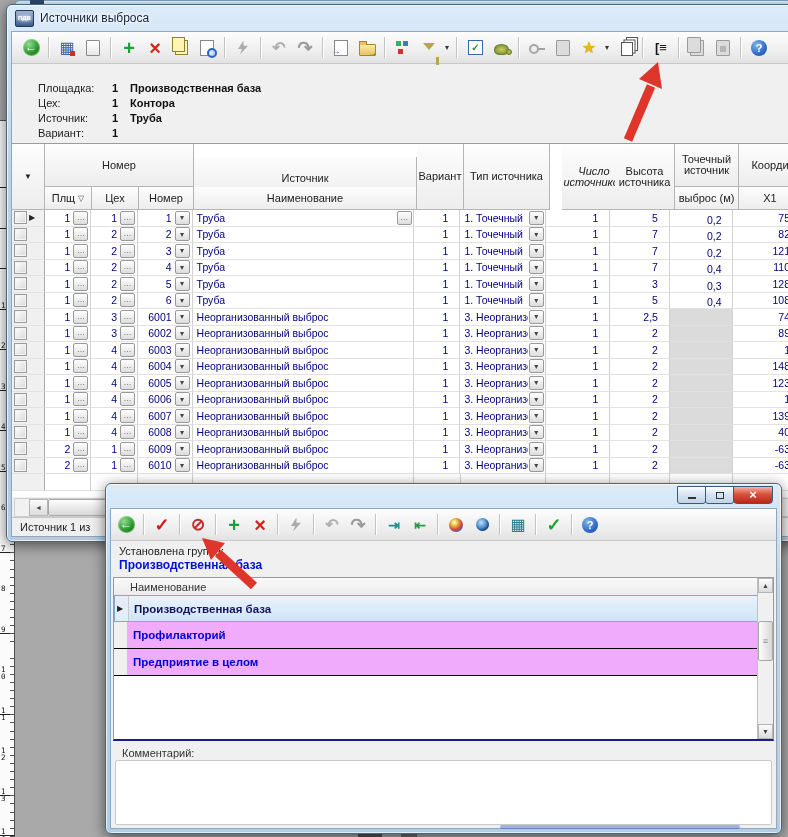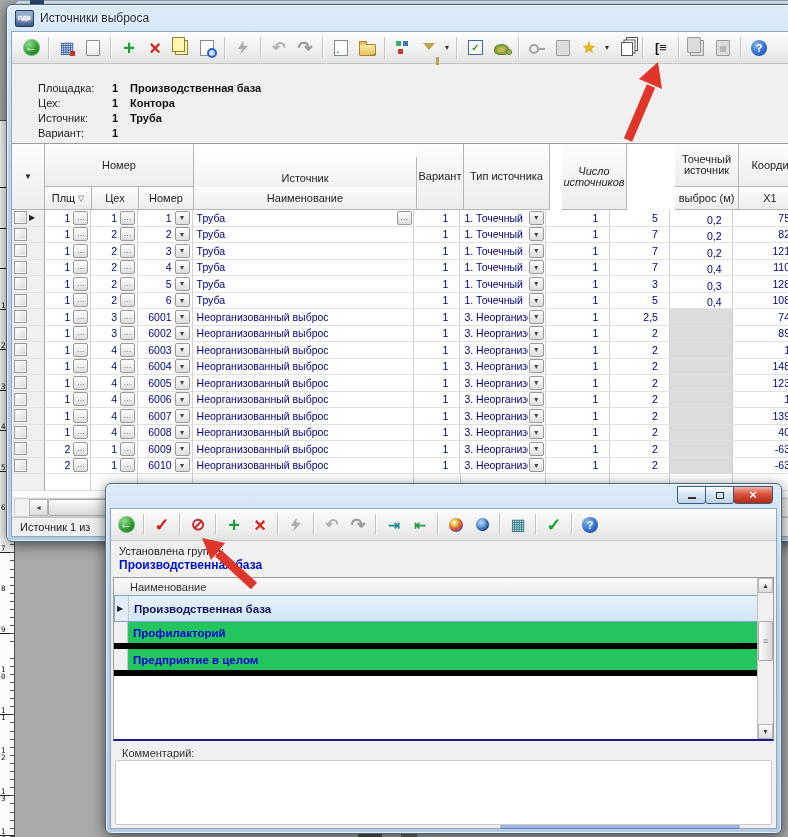--- a/index.html
+++ b/index.html
@@ -153,21 +153,21 @@
   .statusbar{position:absolute;left:0;right:0;top:485px;height:18px;background:#efefef;border-top:1px solid #c5c5c5;
     display:flex;align-items:center;padding-left:8px;font-size:11px;color:#222;}
   
   .grp-label{position:absolute;left:8px;top:36px;font-size:11px;color:#222;}
   .grp-value{position:absolute;left:8px;top:49px;font-size:12px;font-weight:bold;color:#0010d6;}
   .glist{position:absolute;left:2px;right:2px;top:68px;height:164px;background:#fff;border:1px solid #9a9a9a;
     border-bottom:2px solid #1b1b8e;box-sizing:border-box;}
   .glhead{position:absolute;left:0;right:15px;top:0;height:17px;background:linear-gradient(#fafafa,#ececec);
     border-bottom:1px solid #c0c0c0;display:flex;align-items:center;padding-left:16px;font-size:11px;color:#333;}
   .glrows{position:absolute;left:0;right:15px;top:17px;bottom:0;}
-  .lrow{display:flex;height:27px;box-sizing:border-box;border-bottom:6px solid #000000;align-items:center;background:#22c55e;}
+  .lrow{display:flex;height:27px;box-sizing:border-box;border-bottom:1px solid #000000;align-items:center;background:#f0abfc;}
   .lrow.sel{background:linear-gradient(#e9f3fc,#cfe4f7);border:1px solid #86a7cc;border-bottom:1px solid #86a7cc;}
   .lsel{width:13px;align-self:stretch;background:#f0f0f0;border-right:1px solid #c9c9c9;display:flex;align-items:center;justify-content:center;}
   .lrow.sel .lsel{background:#e4eefa;}
   .lname{padding-left:5px;font-size:11.5px;font-weight:bold;color:#0000d4;}
   .lrow.sel .lname{color:#14145e;}
   .vscroll{position:absolute;top:0;right:0;bottom:0;width:15px;background:#f0f0f0;border-left:1px solid #c0c0c0;}
   .vscroll .up{position:absolute;top:0;left:0;right:0;height:15px;}
   .vscroll .dn{position:absolute;bottom:0;left:0;right:0;height:15px;}
   .vbtn{background:linear-gradient(#fcfcfc,#dcdcdc);border:1px solid #b5b5b5;box-sizing:border-box;
     display:flex;align-items:center;justify-content:center;font-size:7px;color:#444;}
@@ -336,20 +336,21 @@
       <div class="gh" style="left:33px;top:43px;width:47px;height:23px;">
           <span>Плщ</span>
           <span class="hsort">▽</span>
         </div>
       <div class="gh" style="left:80px;top:43px;width:47px;height:23px;">Цех</div>
       <div class="gh" style="left:127px;top:43px;width:55px;height:23px;">Номер</div>
       <div class="gh" style="left:182px;top:43px;width:223px;height:23px;">Наименование</div>
       <div class="gh" style="left:405px;top:0;width:47px;height:66px;">Вариант</div>
       <div class="gh" style="left:452px;top:0;width:86px;height:66px;">Тип источника</div>
       <div class="gh" style="left:550px;top:0;width:65px;height:66px;font-style:italic;">Число источников</div>
+      <div class="gh" style="left:603px;top:0;width:60px;height:66px;">Высота источника</div>
       <div class="gh" style="left:663px;top:0;width:64px;height:43px;">Точечный источник</div>
       <div class="gh" style="left:663px;top:43px;width:64px;height:23px;">выброс (м)</div>
       <div class="gh" style="left:727px;top:0;width:63px;height:43px;">Коорди</div>
       <div class="gh" style="left:727px;top:43px;width:63px;height:23px;">X1</div>
 
       <div class="rows">
 
           <div class="trow">
             <span class="tc c0">
               <span class="cb"></span>

